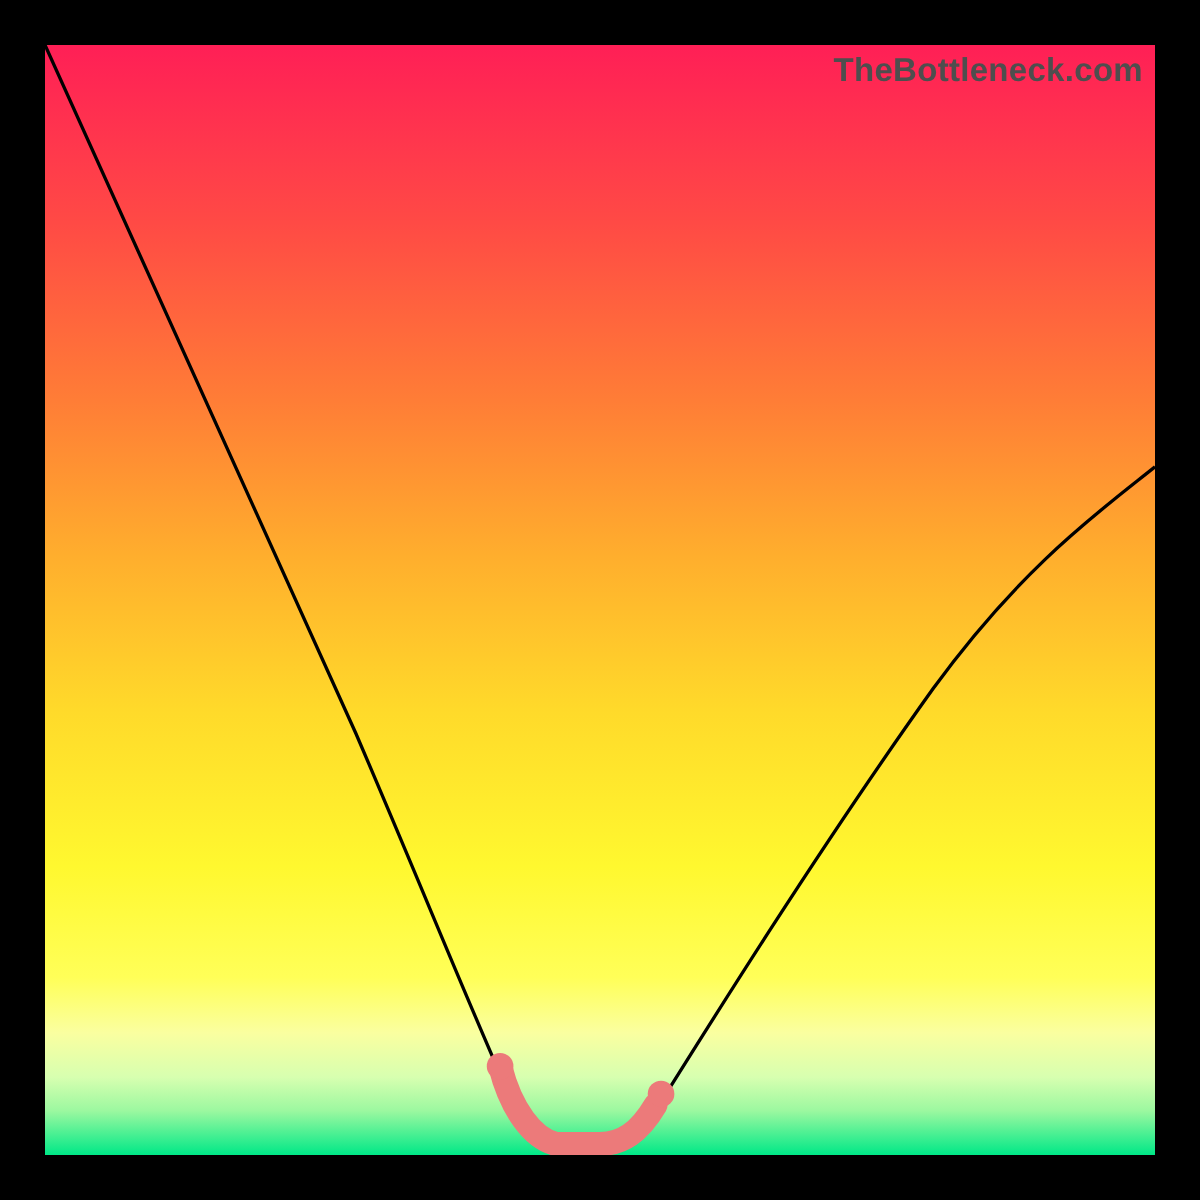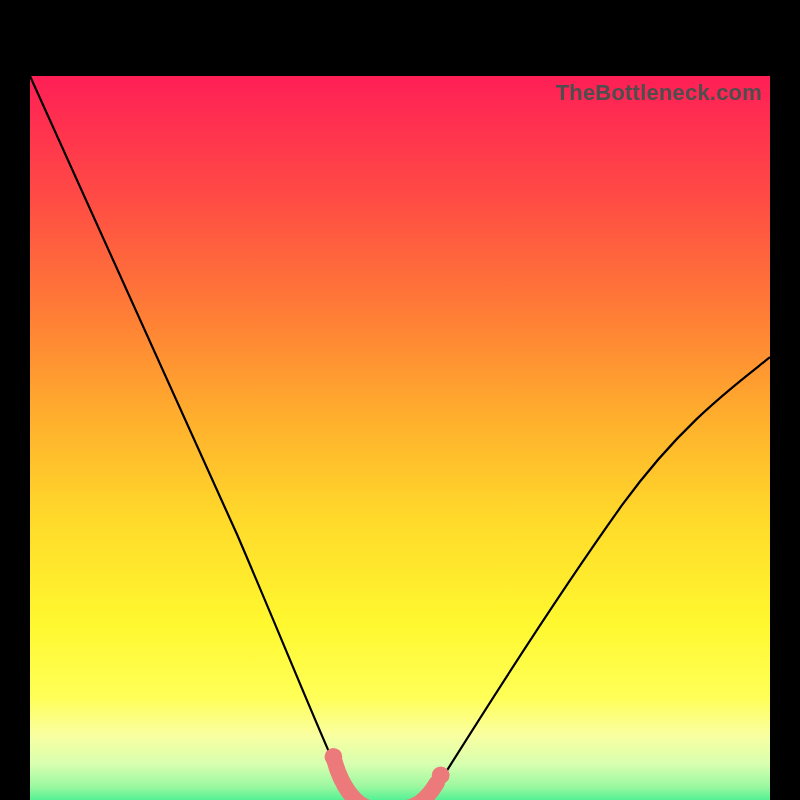--- a/index.html
+++ b/index.html
@@ -7,21 +7,20 @@
     padding: 0;
     width: 800px;
     height: 800px;
     background: #000;
     overflow: hidden;
   }
   .frame {
     position: absolute;
     inset: 0;
     background: #000;
-    margin-top: 46px;
   }
   .plot {
     position: absolute;
     left: 30px;
     top: 30px;
     width: 740px;
     height: 740px;
   }
   
   .gradient {

